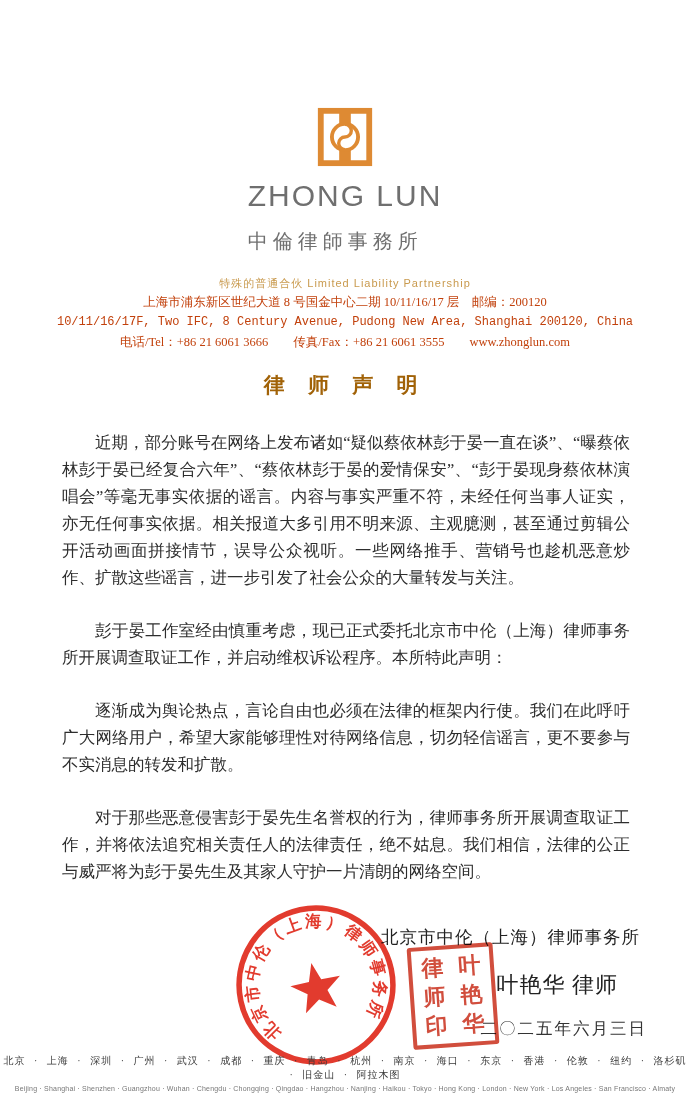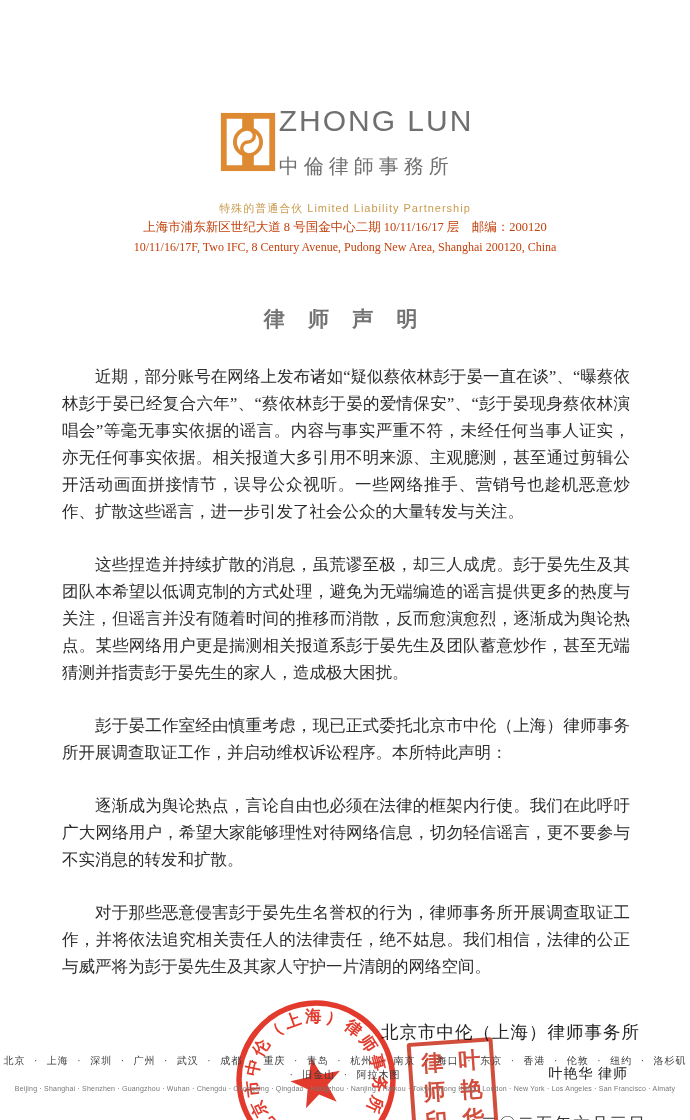--- a/index.html
+++ b/index.html
@@ -7,59 +7,59 @@
     position:relative;
     width:690px;height:1120px;
     margin:0 auto;
     background:#ffffff;
     overflow:hidden;
     font-family:"Liberation Serif","DejaVu Serif",serif;
     color:#2d2d2d;
   }
   
   .header{padding-top:106px;text-align:center;}
-  .logo-row{display:inline-flex;align-items:center;}
+  .logo-row{display:inline-flex;align-items:center;gap:13px;flex-direction:column;}
   .logo-icon{width:62px;height:62px;display:block;}
   .logo-text{text-align:left;}
   .logo-en{
     font-family:"Liberation Sans","DejaVu Sans",sans-serif;
     font-size:30px;line-height:30px;color:#6f6f6f;letter-spacing:2px;font-weight:500;
   }
   .logo-zh{
     font-size:20px;line-height:24px;color:#6f6f6f;letter-spacing:5px;margin-top:18px;
   }
   .tagline{
     margin-top:23px;
     font-family:"Liberation Sans","DejaVu Sans",sans-serif;
     font-size:11px;color:#c99a4e;letter-spacing:1px;
   }
   .addr{margin-top:2px;font-size:12.5px;line-height:18px;color:#c2410c;}
   .addr:first-of-type{margin-top:14px;}
-  .addr-en{font-size:12px;}
+  .addr-en{font-size:12px;font-family:Liberation Mono, monospace;}
   
   .doc-title{
-    margin:49px 0 0 0;text-align:center;
-    font-size:21px;font-weight:bold;letter-spacing:9px;color:#737373;
+    margin:20px 0 0 0;text-align:center;
+    font-size:21px;font-weight:bold;letter-spacing:9px;color:#a16207;
   }
   
   .body-text{margin:30px 60px 8px 62px;}
   .body-text p{
     margin:0 0 26px 0;
     font-size:16.5px;line-height:27px;
     text-align:justify;text-indent:2em;color:#2d2d2d;
   }
   
   .signature{position:relative;height:170px;margin:0 0 0 0;}
   .sig-firm{
     position:absolute;right:50px;top:14px;
     font-size:17.5px;letter-spacing:1px;color:#222;
   }
   .sig-lawyer{
-    position:absolute;right:62px;top:59px;
-    font-size:14px;letter-spacing:1px;color:#222;
+    position:absolute;right:72px;top:59px;
+    font-size:22px;letter-spacing:1px;color:#222;
   }
   .sig-date{
     position:absolute;right:43px;top:107px;
     font-size:16.5px;letter-spacing:2px;color:#333;
   }
   .round-seal{
     position:absolute;left:234px;top:-8px;width:164px;height:164px;
     transform:rotate(-12deg);
     mix-blend-mode:multiply;opacity:.92;
   }
@@ -96,27 +96,27 @@
         <path d="M 32 19 A 6.5 6.5 0 1 1 32 32 A 6.5 6.5 0 1 0 32 45" fill="none" stroke="#DE8A33" stroke-width="3.5"></path>
       </svg>
       <div class="logo-text">
         <div class="logo-en">ZHONG LUN</div>
         <div class="logo-zh">中倫律師事務所</div>
       </div>
     </div>
     <div class="tagline">特殊的普通合伙 Limited Liability Partnership</div>
     <div class="addr">上海市浦东新区世纪大道 8 号国金中心二期 10/11/16/17 层　邮编：200120</div>
     <div class="addr addr-en">10/11/16/17F, Two IFC, 8 Century Avenue, Pudong New Area, Shanghai 200120, China</div>
+    <div class="addr">电话/Tel：+86 21 6061 3666　　传真/Fax：+86 21 6061 3555　　www.zhonglun.com</div>
   </div>
 
   <h1 class="doc-title">律 师 声 明</h1>
 
   <div class="body-text">
     <p>近期，部分账号在网络上发布诸如“疑似蔡依林彭于晏一直在谈”、“曝蔡依林彭于晏已经复合六年”、“蔡依林彭于晏的爱情保安”、“彭于晏现身蔡依林演唱会”等毫无事实依据的谣言。内容与事实严重不符，未经任何当事人证实，亦无任何事实依据。相关报道大多引用不明来源、主观臆测，甚至通过剪辑公开活动画面拼接情节，误导公众视听。一些网络推手、营销号也趁机恶意炒作、扩散这些谣言，进一步引发了社会公众的大量转发与关注。</p>
-    <p>这些捏造并持续扩散的消息，虽荒谬至极，却三人成虎。彭于晏先生及其团队本希望以低调克制的方式处理，避免为无端编造的谣言提供更多的热度与关注，但谣言并没有随着时间的推移而消散，反而愈演愈烈，逐渐成为舆论热点。某些网络用户更是揣测相关报道系彭于晏先生及团队蓄意炒作，甚至无端猜测并指责彭于晏先生的家人，造成极大困扰。</p>
     <p>彭于晏工作室经由慎重考虑，现已正式委托北京市中伦（上海）律师事务所开展调查取证工作，并启动维权诉讼程序。本所特此声明：</p>
     <p>逐渐成为舆论热点，言论自由也必须在法律的框架内行使。我们在此呼吁广大网络用户，希望大家能够理性对待网络信息，切勿轻信谣言，更不要参与不实消息的转发和扩散。</p>
     <p>对于那些恶意侵害彭于晏先生名誉权的行为，律师事务所开展调查取证工作，并将依法追究相关责任人的法律责任，绝不姑息。我们相信，法律的公正与威严将为彭于晏先生及其家人守护一片清朗的网络空间。</p>
   </div>
 
   <div class="signature">
     <div class="sig-firm">北京市中伦（上海）律师事务所</div>
     <div class="sig-lawyer">叶艳华 律师</div>
     <div class="sig-date">二〇二五年六月三日</div>
 

